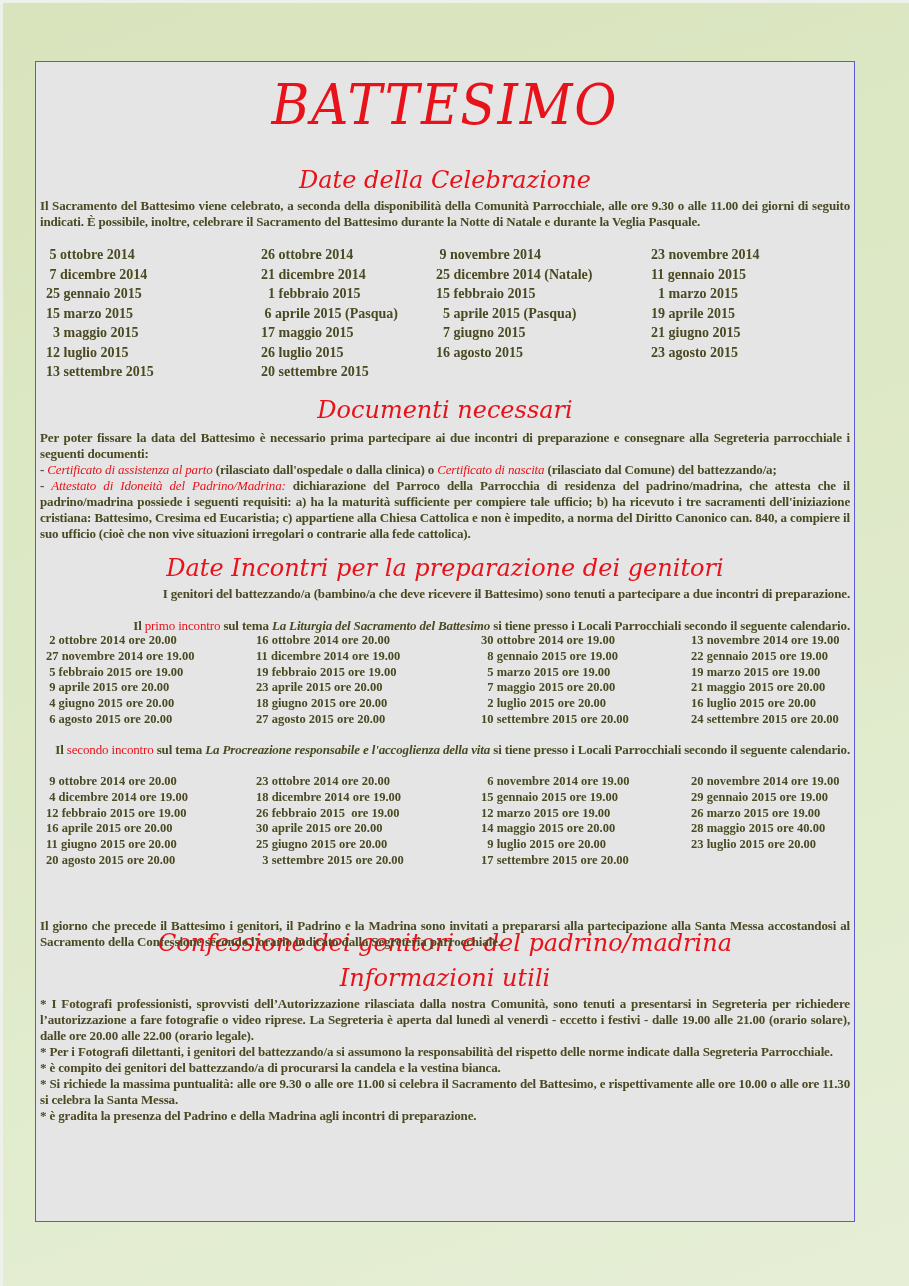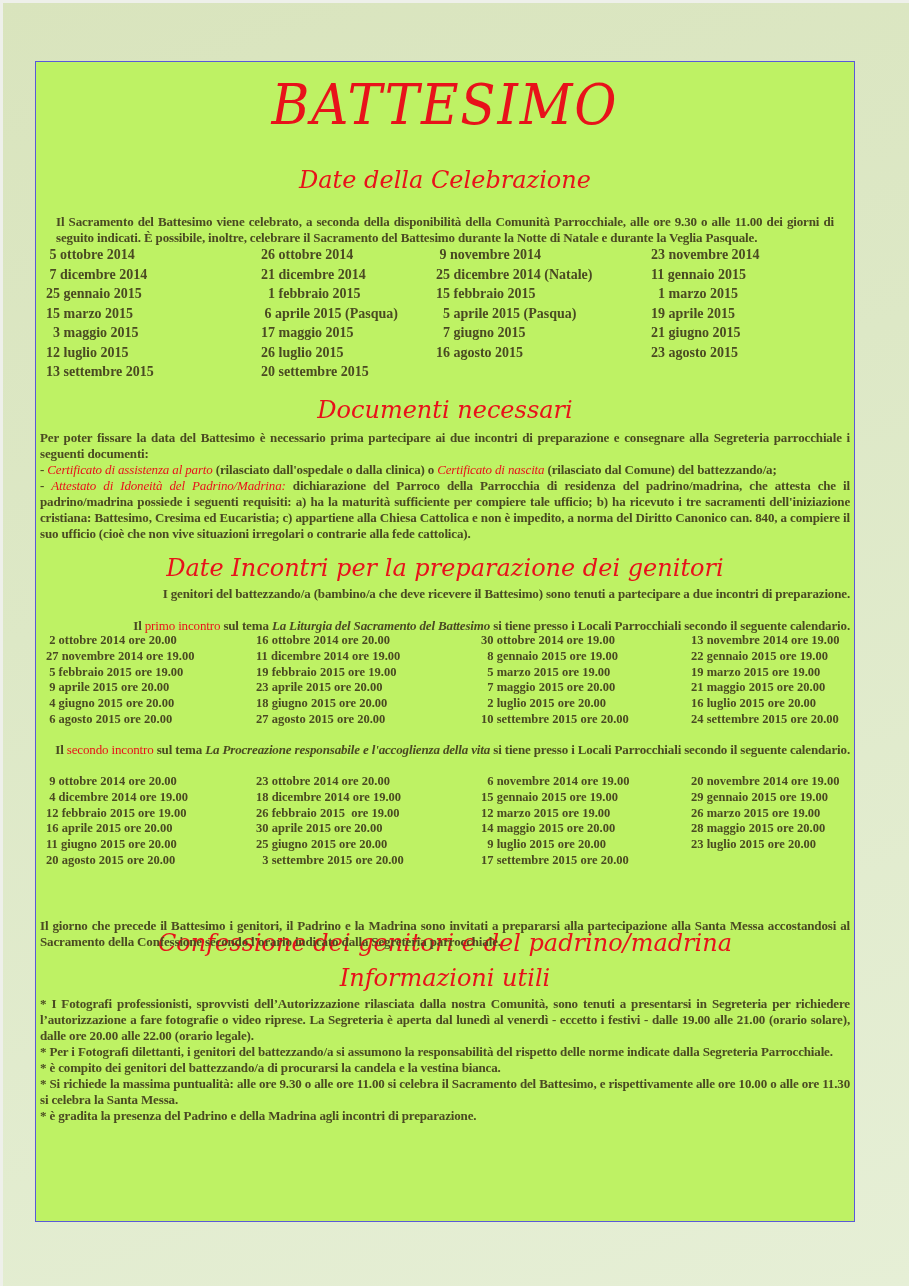--- a/index.html
+++ b/index.html
@@ -7,21 +7,21 @@
     width: 909px; height: 1286px; overflow: hidden; position: relative;
     background: linear-gradient(160deg, #d9e4bd 0%, #dde8c6 40%, #e6efd6 100%);
     font-family: "Liberation Serif", "DejaVu Serif", serif;
     color: #4a4a22;
   }
   .top-strip { position: absolute; left: 0; top: 0; width: 909px; height: 3px; background: #eef0ea; }
   .left-strip { position: absolute; left: 0; top: 0; width: 3px; height: 1286px; background: #eef0ea; }
   .frame {
     position: absolute; left: 35px; top: 61px; width: 820px; height: 1161px;
     border: 1.5px solid #5a5ad8;
-    background: #bef264;
+    background: #e5e5e5;
     box-sizing: border-box;
   }
   .inner { position: absolute; left: 4px; right: 4px; top: 0; }
   .main-title {
     position: absolute; left: 0; right: 0; top: 10px; text-align: center;
     font-family: "DejaVu Serif", serif; font-style: italic;
     font-size: 56px; color: #e8121a; letter-spacing: 2px; font-weight: normal;
     transform: scaleX(0.92);
   }
   .section-title {
@@ -52,21 +52,21 @@
 
 <div class="top-strip"></div>
 <div class="left-strip"></div>
 
 <div class="frame">
   <div class="inner">
 
     <h1 class="main-title" style="margin:0">BATTESIMO</h1>
 
     <h2 class="section-title" style="top:104px;margin:0">Date della Celebrazione</h2>
-    <p class="para" style="top:136px;margin:16px;text-align:justify">Il Sacramento del Battesimo viene celebrato, a seconda della disponibilità della Comunità Parrocchiale, alle ore 9.30 o alle 11.00 dei giorni di seguito indicati. È possibile, inoltre, celebrare il Sacramento del Battesimo durante la Notte di Natale e durante la Veglia Pasquale.</p>
+    <p class="para" style="top:136px;margin:0;text-align:justify">Il Sacramento del Battesimo viene celebrato, a seconda della disponibilità della Comunità Parrocchiale, alle ore 9.30 o alle 11.00 dei giorni di seguito indicati. È possibile, inoltre, celebrare il Sacramento del Battesimo durante la Notte di Natale e durante la Veglia Pasquale.</p>
     <div class="dates big" id="celebration-dates" style="top:183px">
         <span> 5 ottobre 2014</span>
         <span>26 ottobre 2014</span>
         <span> 9 novembre 2014</span>
         <span>23 novembre 2014</span>
         <span> 7 dicembre 2014</span>
         <span>21 dicembre 2014</span>
         <span>25 dicembre 2014 (Natale)</span>
         <span>11 gennaio 2015</span>
         <span>25 gennaio 2015</span>
@@ -139,21 +139,21 @@
         <span>18 dicembre 2014 ore 19.00</span>
         <span>15 gennaio 2015 ore 19.00</span>
         <span>29 gennaio 2015 ore 19.00</span>
         <span>12 febbraio 2015 ore 19.00</span>
         <span>26 febbraio 2015  ore 19.00</span>
         <span>12 marzo 2015 ore 19.00</span>
         <span>26 marzo 2015 ore 19.00</span>
         <span>16 aprile 2015 ore 20.00</span>
         <span>30 aprile 2015 ore 20.00</span>
         <span>14 maggio 2015 ore 20.00</span>
-        <span>28 maggio 2015 ore 20.00</span>
+        <span>28 maggio 2015 ore 40.00</span>
         <span>11 giugno 2015 ore 20.00</span>
         <span>25 giugno 2015 ore 20.00</span>
         <span>  9 luglio 2015 ore 20.00</span>
         <span>23 luglio 2015 ore 20.00</span>
         <span>20 agosto 2015 ore 20.00</span>
         <span>  3 settembre 2015 ore 20.00</span>
         <span>17 settembre 2015 ore 20.00</span>
         <span></span>
       </div>
 

